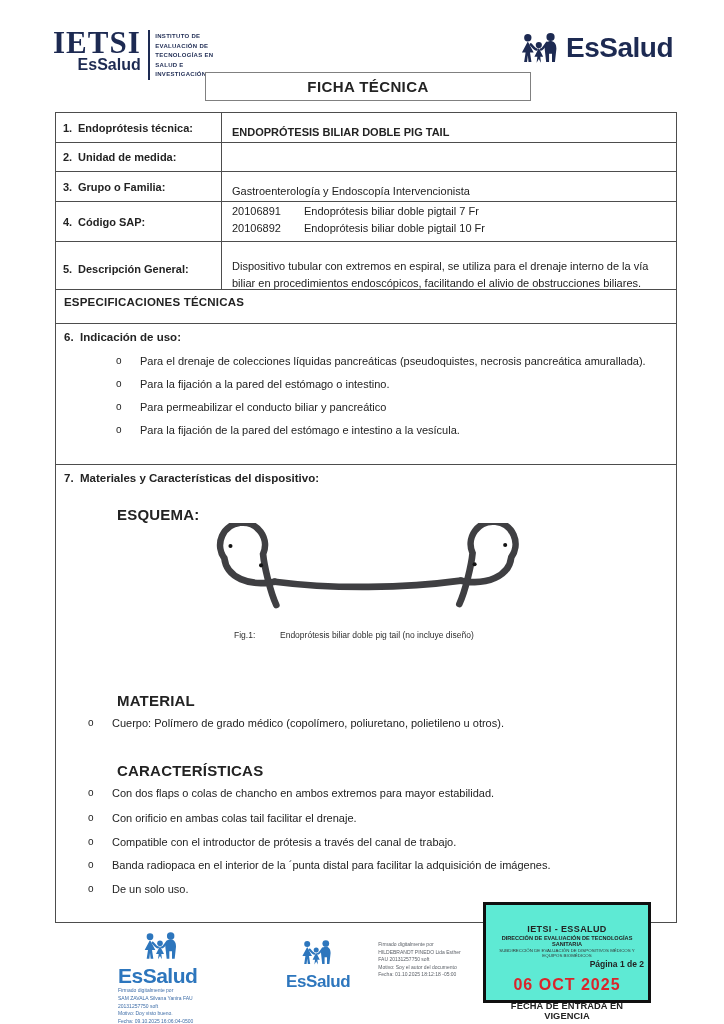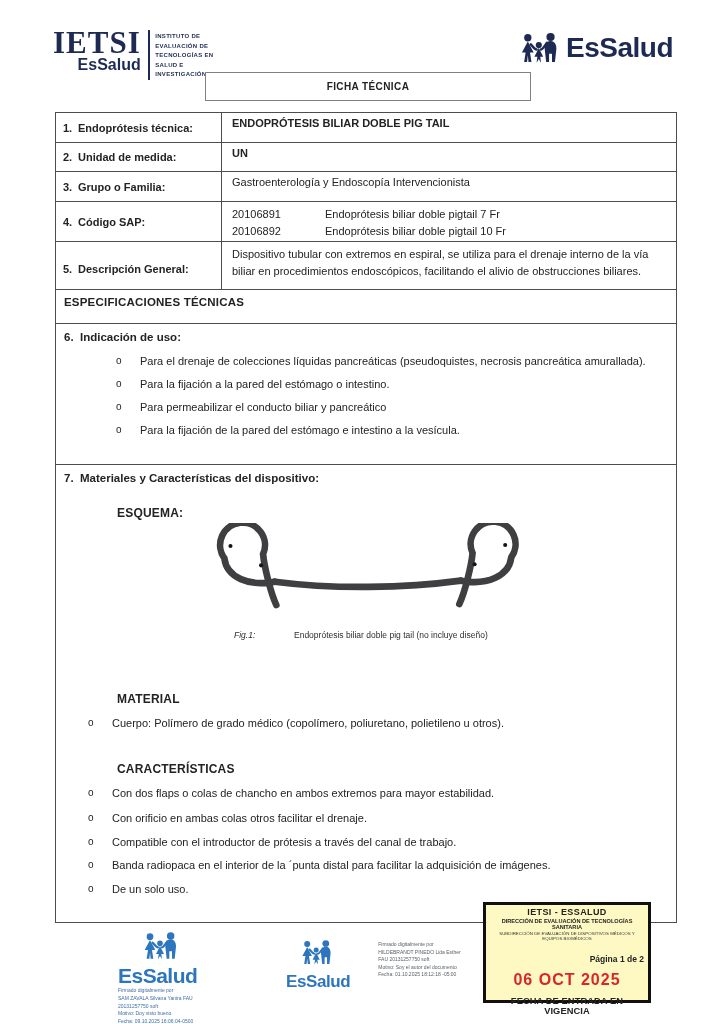--- a/index.html
+++ b/index.html
@@ -21,61 +21,61 @@
   .ietsi-tagline span{display:block;}
 
   .essalud-top{position:absolute;left:519px;top:30px;display:flex;align-items:center;color:var(--navy);}
   .essalud-top .wordmark{font-size:28px;font-weight:bold;letter-spacing:-.5px;margin-left:3px;}
 
   .family-icon{display:inline-block;}
   .family-icon svg{display:block;}
 
   .title-box{position:absolute;left:205px;top:72px;width:326px;height:29px;border:1px solid #808080;
     display:flex;align-items:center;justify-content:center;}
-  .title-box .t{font-size:10px;font-weight:bold;letter-spacing:.4px;}
+  .title-box .t{font-size:15px;font-weight:bold;letter-spacing:.4px;}
 
   
   .info-table{position:absolute;left:55px;top:112px;width:622px;border:1.4px solid var(--line);background:#fff;}
   .irow{display:flex;border-bottom:1.4px solid var(--line);}
   .irow:last-child{border-bottom:none;}
   .icell-label{width:166px;border-right:1.4px solid var(--line);display:flex;align-items:center;padding:4px 4px 4px 7px;}
   .icell-label .num{width:15px;font-weight:bold;font-size:11px;flex:none;}
   .icell-label .lab{font-weight:bold;font-size:11px;}
-  .icell-value{flex:1;padding:4px 10px;display:flex;flex-direction:column;justify-content:flex-start;font-size:11px;}
+  .icell-value{flex:1;padding:4px 10px;display:flex;flex-direction:column;justify-content:flex-end;font-size:11px;}
   .r1{height:30px;} .r2{height:29px;} .r3{height:30px;} .r4{height:40px;} .r5{height:53px;}
   .val-bold{font-weight:bold;}
-  .sap-line{display:flex;line-height:1.55;gap:21px;}
+  .sap-line{display:flex;line-height:1.55;}
   .sap-line .code{width:72px;flex:none;}
   .desc-par{line-height:1.5;}
 
   
   .spec-box{position:absolute;left:55px;top:288.5px;width:622px;height:36px;border:1.4px solid var(--line);
     padding:6px 8px;font-size:11.5px;font-weight:bold;letter-spacing:.2px;background:#fff;}
 
   
   .sec-box{position:absolute;left:55px;width:622px;border:1.4px solid var(--line);background:#fff;}
   .sec6{top:323px;height:142px;}
   .sec7{top:464px;height:459px;}
   .sec-title{position:absolute;left:8px;top:7px;display:flex;font-size:11.5px;font-weight:bold;}
   .sec-title .num{width:16px;flex:none;}
   .bullet{position:absolute;display:flex;font-size:11px;}
   .bullet .marker{width:26px;flex:none;font-size:10px;padding-left:2px;}
-  .sub-head{position:absolute;left:13px;font-size:12px;font-weight:bold;letter-spacing:.2px;padding-left:48px;}
+  .sub-head{position:absolute;left:13px;font-size:15px;font-weight:bold;letter-spacing:.2px;padding-left:48px;}
 
   .figure-wrap{position:absolute;left:150px;top:58px;width:316px;height:100px;}
   .fig-caption{position:absolute;left:178px;top:165px;font-size:8.5px;color:#2e2e2e;display:flex;}
-  .fig-caption .fl{width:60px;flex:none;font-style:italic;}
+  .fig-caption .fl{width:46px;flex:none;}
 
   
   .stamp{position:absolute;left:483px;top:902px;width:168px;height:101px;border:3px solid #101010;
-    background:#fef9c3;z-index:6;padding:2px 4px 2px;text-align:center;}
+    background:#5eead4;z-index:6;padding:19px 4px 2px;text-align:center;}
   .stamp .org{font-size:9px;font-weight:bold;letter-spacing:.4px;}
   .stamp .dir{font-size:5.6px;font-weight:bold;margin-top:1px;}
   .stamp .subdir{font-size:4.4px;color:#333;margin-top:.5px;}
-  .stamp .pg{font-size:8.5px;font-weight:bold;text-align:right;margin-top:13px;}
+  .stamp .pg{font-size:8.5px;font-weight:bold;text-align:right;margin-top:1px;}
   .stamp .date{font-size:16px;font-weight:bold;color:var(--red);letter-spacing:1px;margin-top:7px;}
   .stamp .vig{font-size:9.3px;font-weight:bold;margin-top:7px;letter-spacing:.1px;}
 
   
   .sig-left{position:absolute;left:118px;top:931px;width:150px;color:var(--blue);}
   .sig-left .wordmark{font-size:21px;font-weight:bold;letter-spacing:-.5px;line-height:1;}
   .sig-left .icon-row{padding-left:24px;}
   .sig-lines{font-size:5px;line-height:1.55;color:#3f6ea8;margin-top:1px;}
   .sig-lines span{display:block;}
 
@@ -133,23 +133,20 @@
       </div>
       <div class="icell-value">
         <span class="val-bold">ENDOPRÓTESIS BILIAR DOBLE PIG TAIL</span>
       </div>
     </div>
     <div class="irow r2">
       <div class="icell-label">
         <span class="num">2.</span>
         <span class="lab">Unidad de medida:</span>
       </div>
-      <div class="icell-value">
-        <span class="val-bold">UN</span>
-      </div>
     </div>
     <div class="irow r3">
       <div class="icell-label">
         <span class="num">3.</span>
         <span class="lab">Grupo o Familia:</span>
       </div>
       <div class="icell-value">
         <span>Gastroenterología y Endoscopía Intervencionista</span>
       </div>
     </div>
@@ -240,21 +237,21 @@
       <span>Cuerpo: Polímero de grado médico (copolímero, poliuretano, polietileno u otros).</span>
     </div>
 
     <div class="sub-head" style="top:297px;">CARACTERÍSTICAS</div>
     <div class="bullet" style="left:30px;top:322px;width:575px;">
       <span class="marker">o</span>
       <span>Con dos flaps o colas de chancho en ambos extremos para mayor estabilidad.</span>
     </div>
     <div class="bullet" style="left:30px;top:347px;width:575px;">
       <span class="marker">o</span>
-      <span>Con orificio en ambas colas otros facilitar el drenaje.</span>
+      <span>Con orificio en ambas colas tail facilitar el drenaje.</span>
     </div>
     <div class="bullet" style="left:30px;top:371px;width:575px;">
       <span class="marker">o</span>
       <span>Compatible con el introductor de prótesis a través del canal de trabajo.</span>
     </div>
     <div class="bullet" style="left:30px;top:394px;width:575px;">
       <span class="marker">o</span>
       <span>Banda radiopaca en el interior de la ´punta distal para facilitar la adquisición de imágenes.</span>
     </div>
     <div class="bullet" style="left:30px;top:418px;width:575px;">

